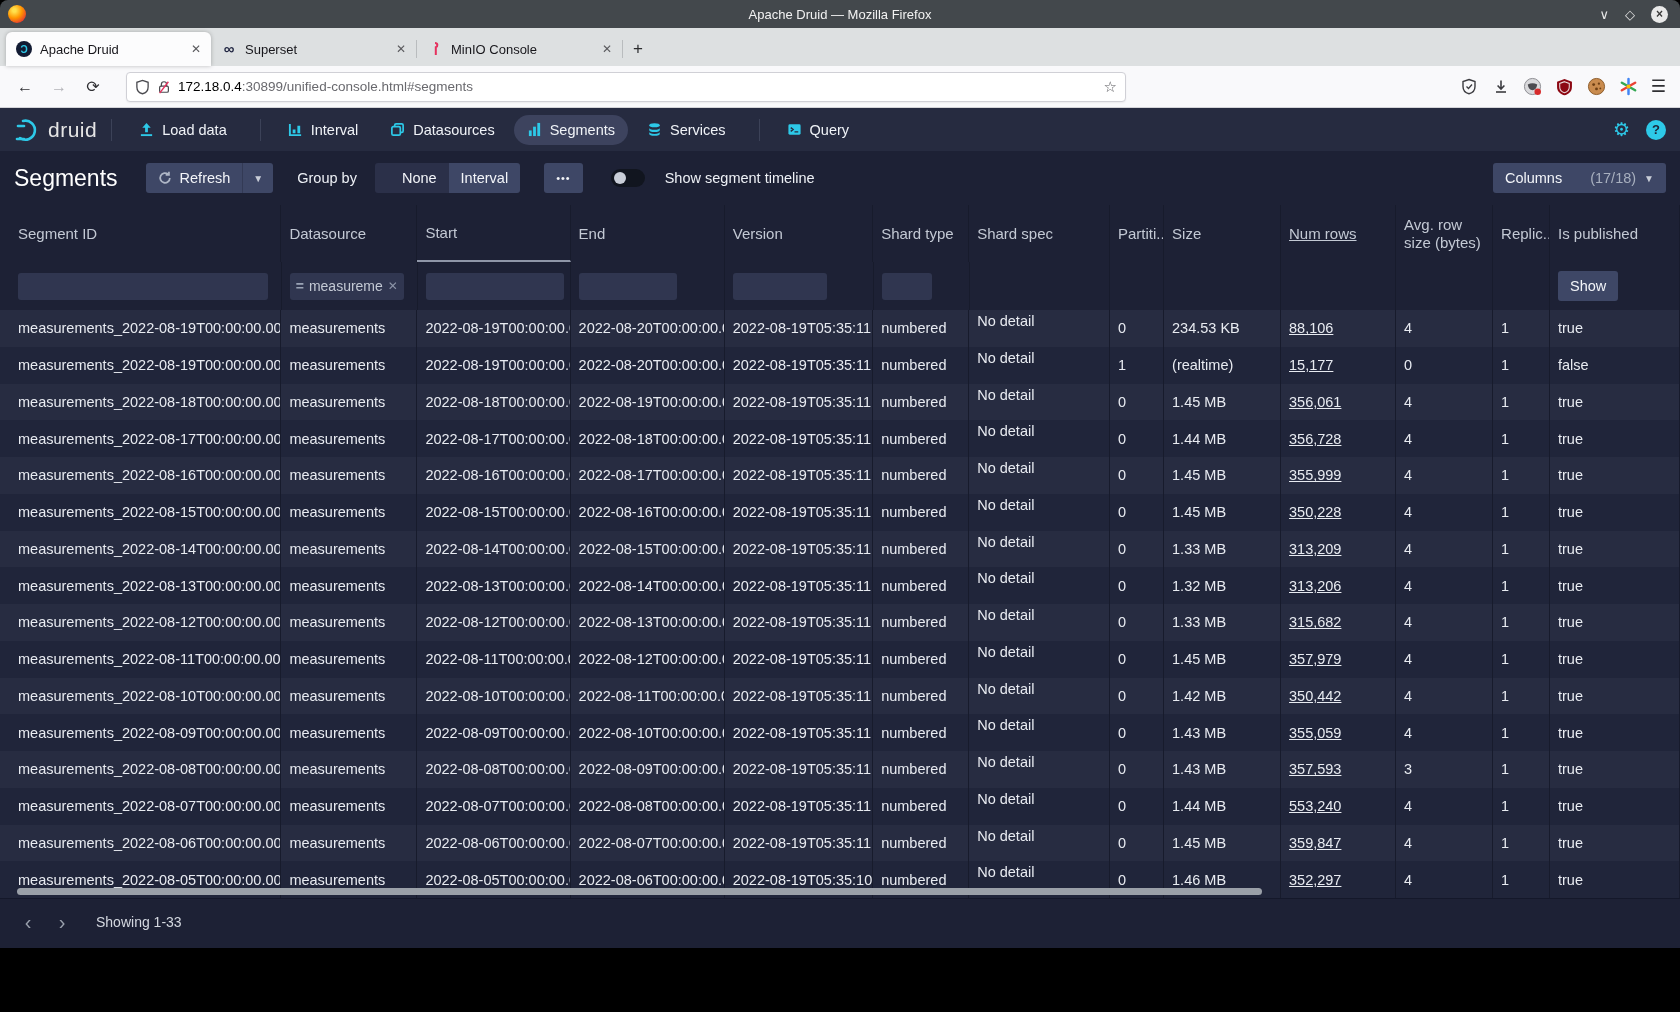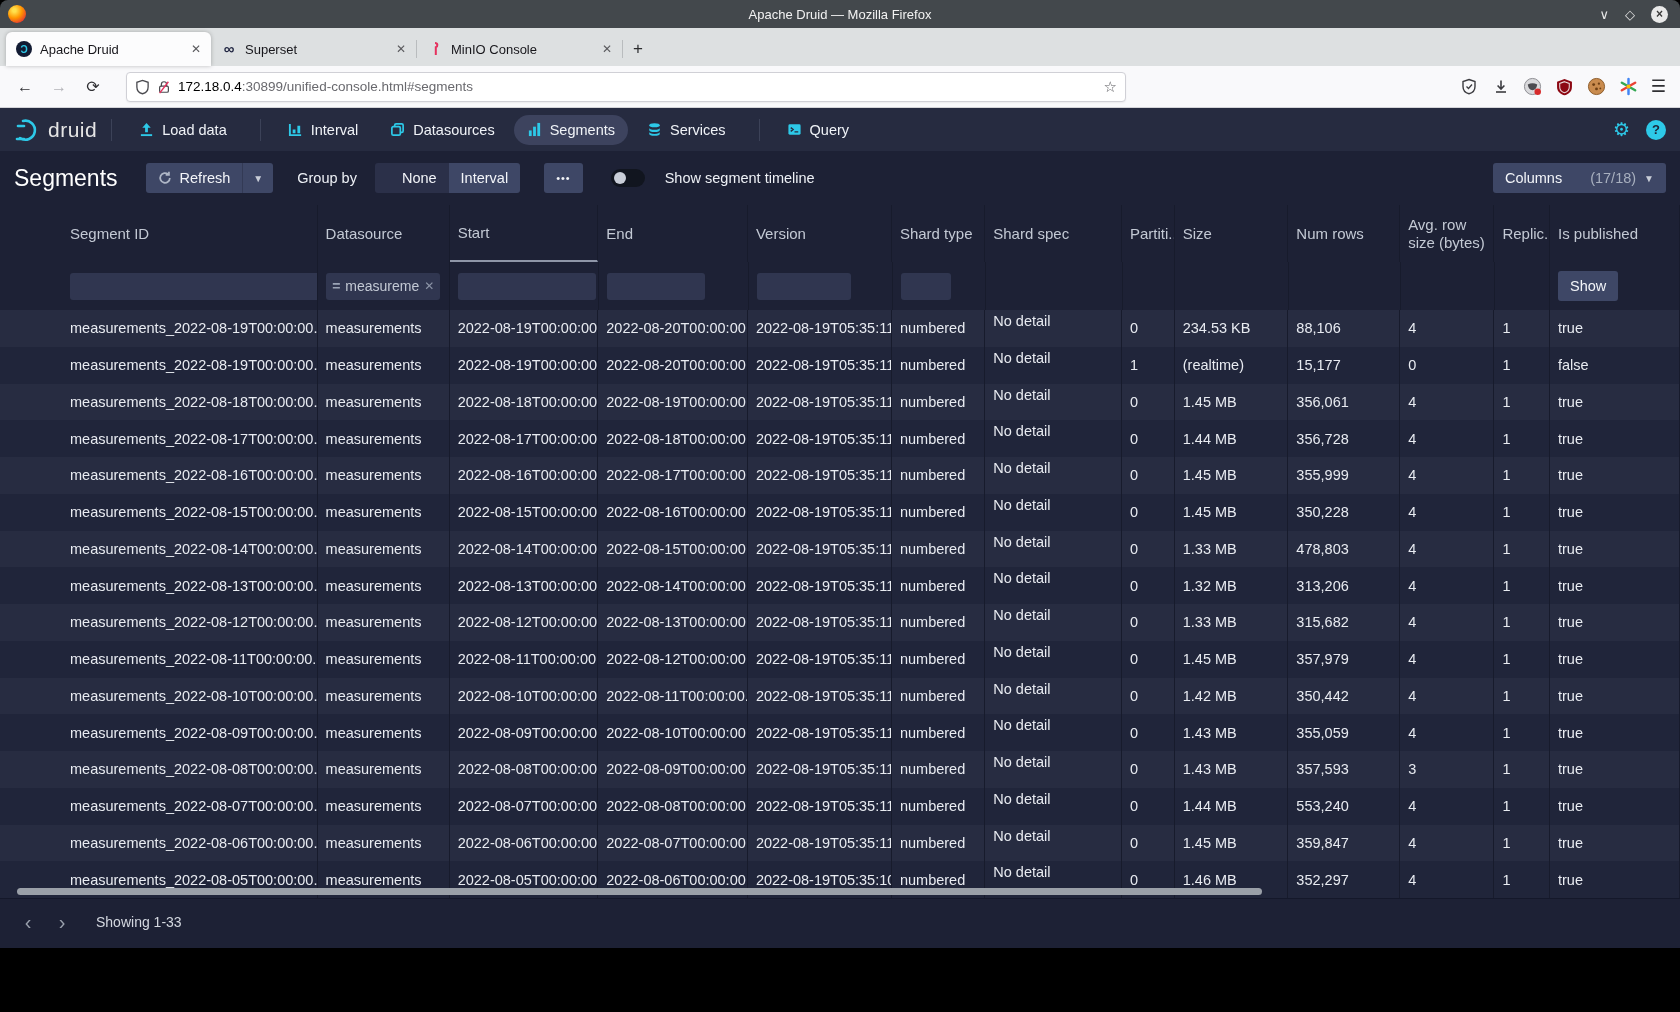--- a/index.html
+++ b/index.html
@@ -80,30 +80,30 @@
   .flt-tag { background:#303650; border-radius:3px; height:27px; display:flex; align-items:center; gap:5px; padding:0 6px; font-size:14px; color:#c3c9d4; }
   .flt-tag .eq { color:#9aa3b5; font-weight:bold; }
   .flt-tag .x { color:#8d95a8; font-size:12px; }
   .show-btn { height:30px; }
   .rows { height:588px; overflow:hidden; }
   .row { height:36.75px; display:flex; }
   .row:nth-child(odd) { background:#272c41; }
   .row:nth-child(even) { background:#20253a; }
   .cell { display:flex; align-items:center; font-size:14.5px; color:#e8ebf1; padding:0 6px 0 8px; border-right:1px solid #171b2c; white-space:nowrap; overflow:hidden; }
   .cell.top { align-items:flex-start; padding-top:3px; }
-  .c0 { width:294px; padding-left:26px;margin-left:44px; }
+  .c0 { width:294px; padding-left:18px; }
   .c1 { width:142px; }
   .c2 { width:160px; }
   .c3 { width:161px; }
   .c4 { width:155px; }
   .c5 { width:100px; }
   .c6 { width:147px; }
   .c7 { width:56px; }
   .c8 { width:122px; }
-  .c9 { width:120px; }
+  .c9 { width:120px;text-decoration:underline; }
   .c10 { width:101px; }
   .c11 { width:59px; }
   .c12 { width:130px; flex:0 0 auto; }
   .hscroll { position:absolute; left:17px; bottom:3px; width:1245px; height:7px; border-radius:4px; background:#9aa0a8; }
 
   .pfooter { height:47px; border-top:1px solid #14182a; display:flex; align-items:center; padding:0 14px; gap:6px; flex:0 0 auto; }
   .pg-btn { background:none; border:none; color:#9aa1ad; font-size:20px; width:28px; height:28px; line-height:1; font-family:inherit; }
   .showing { font-size:14px; color:#d4d8e0; margin-left:14px; }
   .spacer { flex:1; }
 
@@ -455,21 +455,21 @@
           <div class="row">
             <div class="cell c0">measurements_2022-08-14T00:00:00.000Z...</div>
             <div class="cell c1">measurements</div>
             <div class="cell c2">2022-08-14T00:00:00.0...</div>
             <div class="cell c3">2022-08-15T00:00:00.0...</div>
             <div class="cell c4">2022-08-19T05:35:11.5...</div>
             <div class="cell c5">numbered</div>
             <div class="cell c6 top">No detail</div>
             <div class="cell c7">0</div>
             <div class="cell c8">1.33 MB</div>
-            <div class="cell c9">478,803</div>
+            <div class="cell c9">313,209</div>
             <div class="cell c10">4</div>
             <div class="cell c11">1</div>
             <div class="cell c12">true</div>
           </div>
           <div class="row">
             <div class="cell c0">measurements_2022-08-13T00:00:00.000Z...</div>
             <div class="cell c1">measurements</div>
             <div class="cell c2">2022-08-13T00:00:00.0...</div>
             <div class="cell c3">2022-08-14T00:00:00.0...</div>
             <div class="cell c4">2022-08-19T05:35:11.4...</div>

